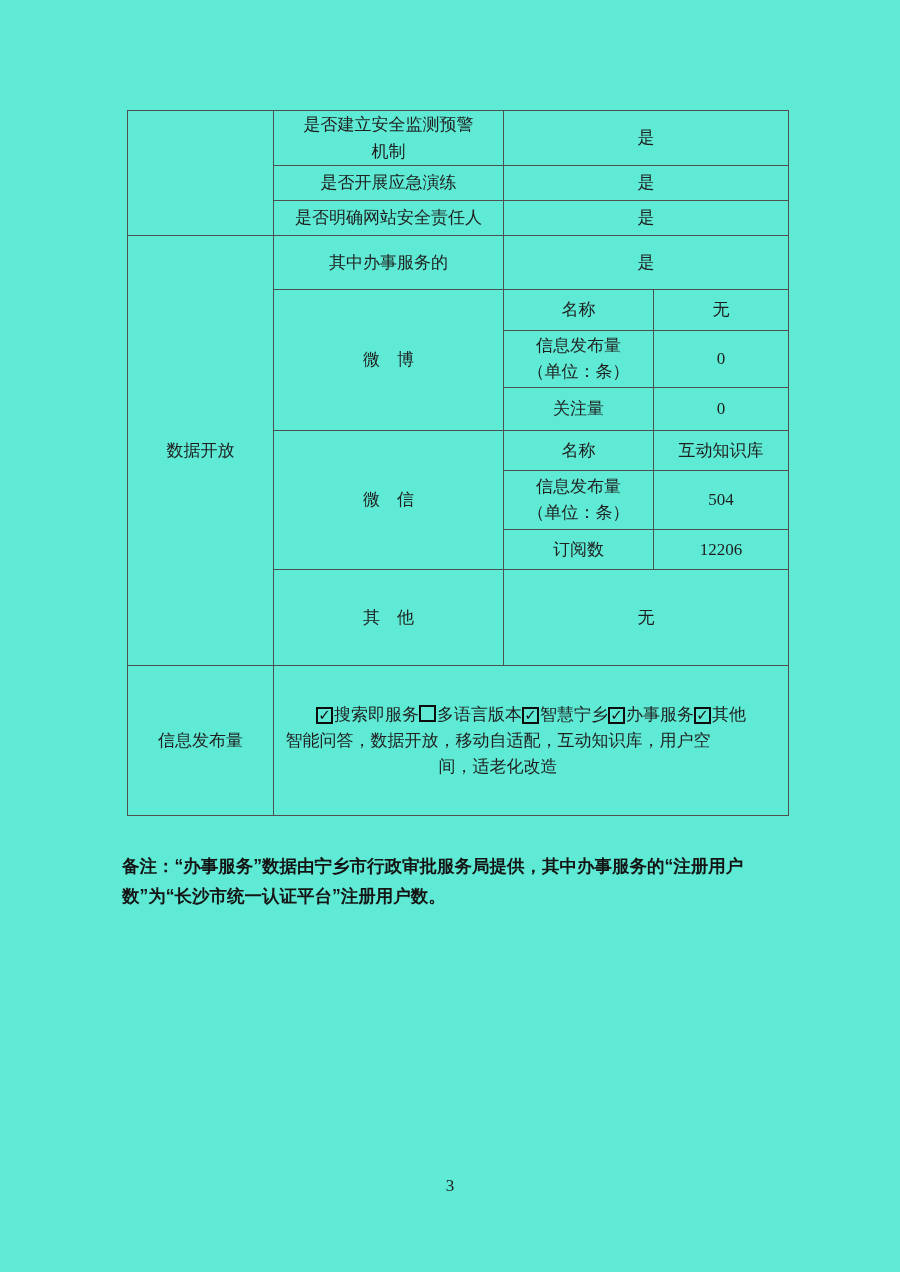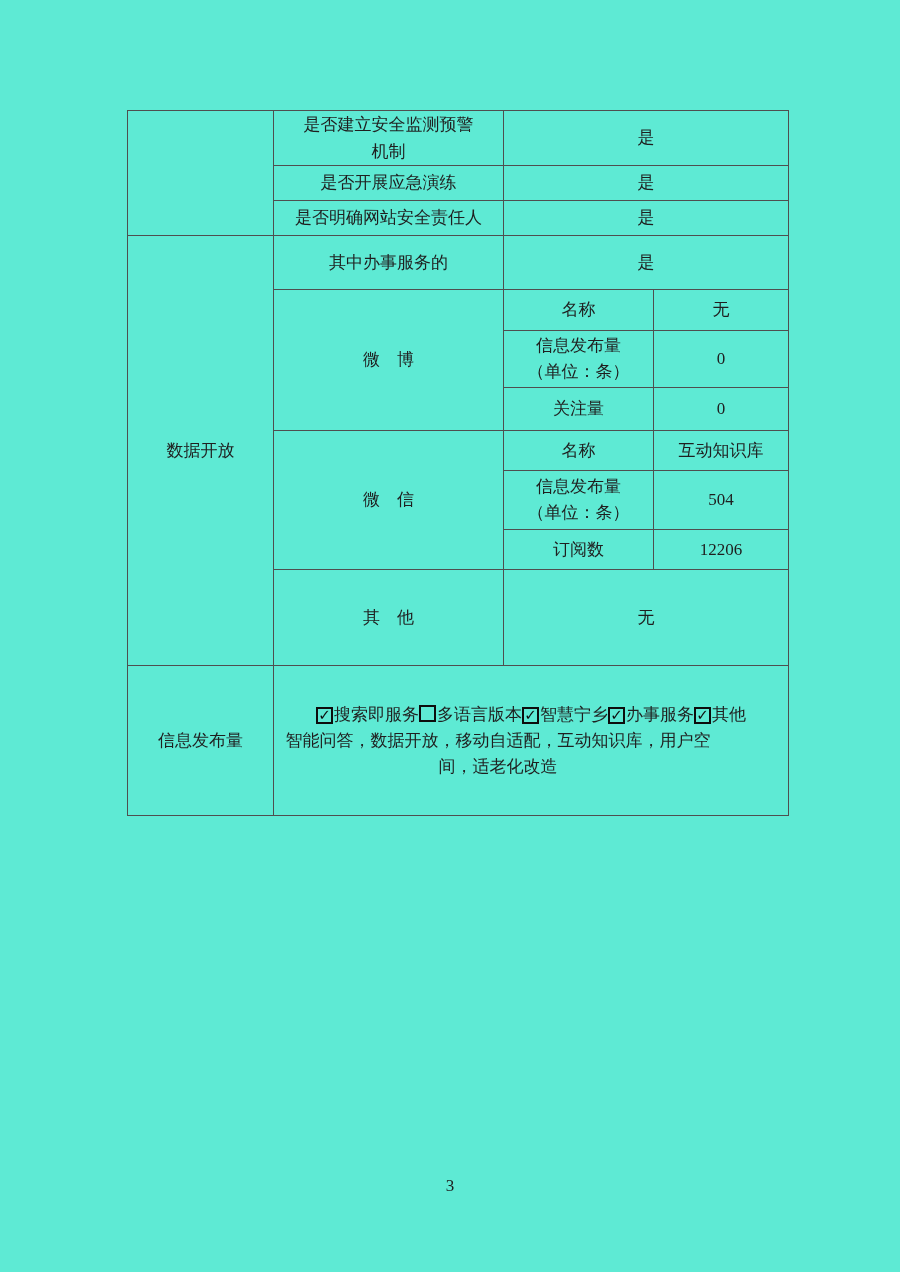--- a/index.html
+++ b/index.html
@@ -119,16 +119,17 @@
 
       <tr class="r12">
         <td>信息发布量</td>
         <td colspan="3" class="innov-cell">
           <span><span class="checkbox">✓</span><span>搜索即服务</span><span class="checkbox"></span><span>多语言版本</span><span class="checkbox">✓</span><span>智慧宁乡</span><span class="checkbox">✓</span><span>办事服务</span><span class="checkbox">✓</span><span>其他</span></span><span class="underline-text">智能问答，数据开放，移动自适配，互动知识库，用户空间，适老化改造</span>
         </td>
       </tr>
     </tbody>
   </table>
 
+  <div class="footnote">备注：“办事服务”数据由宁乡市行政审批服务局提供，其中办事服务的“注册用户数”为“长沙市统一认证平台”注册用户数。</div>
 
   <div class="page-number">3</div>
 
 </div>
 
 </body></html>

